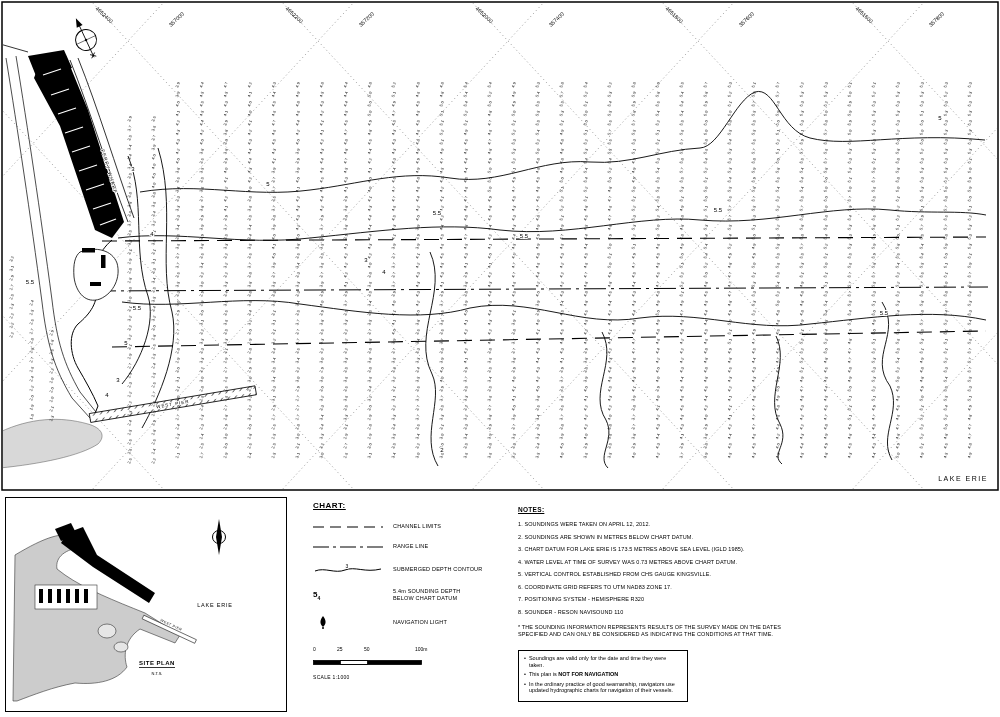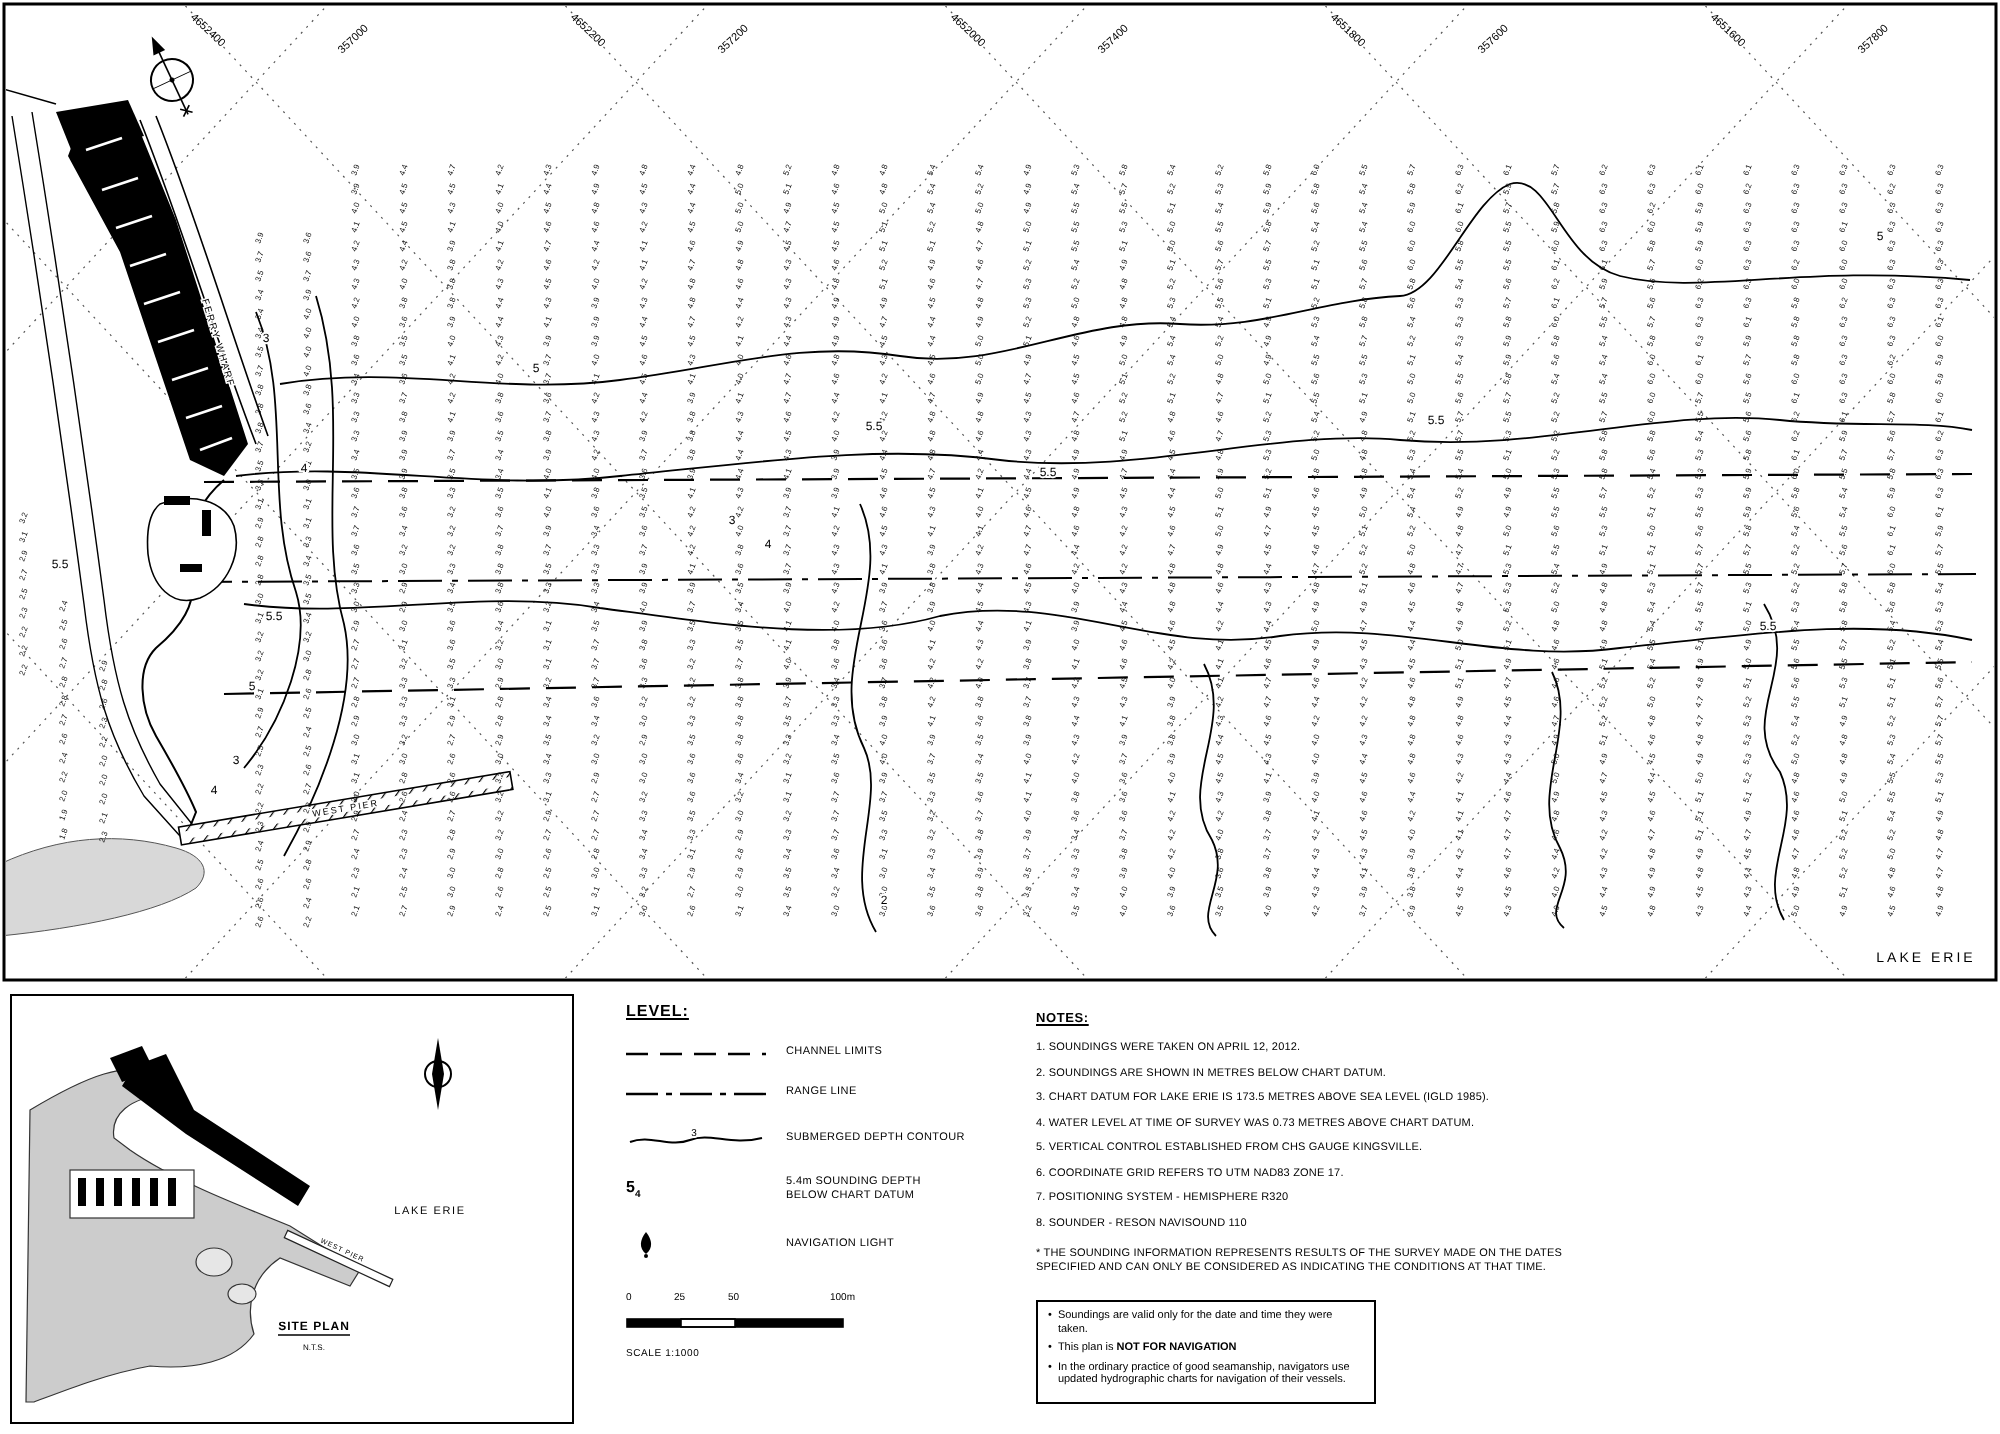--- a/index.html
+++ b/index.html
@@ -1663,21 +1663,21 @@
       <polygon points="0,-18 3,0 0,18 -3,0" fill="#000"></polygon>
       <circle r="6.5" fill="none" stroke="#000" stroke-width="1"></circle>
     </g>
     <text x="210" y="110" font-size="5.5" text-anchor="middle" letter-spacing="0.8">LAKE ERIE</text>
     <text x="152" y="168" font-size="6" font-weight="bold" text-anchor="middle" letter-spacing="0.5">SITE PLAN</text>
     <line x1="134" y1="170.5" x2="170" y2="170.5" stroke="#000" stroke-width="0.8"></line>
     <text x="152" y="178" font-size="4" text-anchor="middle">N.T.S.</text>
   </svg>
 
   <div class="legend">
-    <div class="legend-title">LEVEL:</div>
+    <div class="legend-title">CHART:</div>
 
     <div class="lrow">
       <span class="lsym">
         <svg width="70" height="6">
             <line x1="0" y1="3" x2="70" y2="3" stroke="#000" stroke-width="1.2" stroke-dasharray="11 6"></line>
           </svg>
       </span>
       <span class="llab">CHANNEL LIMITS</span>
     </div>
 

